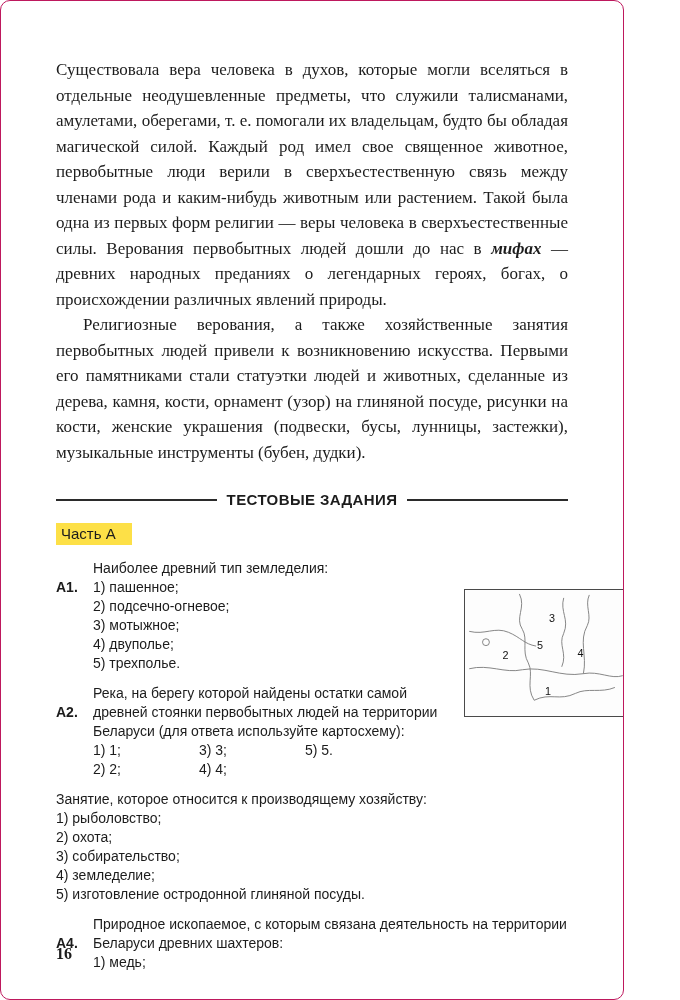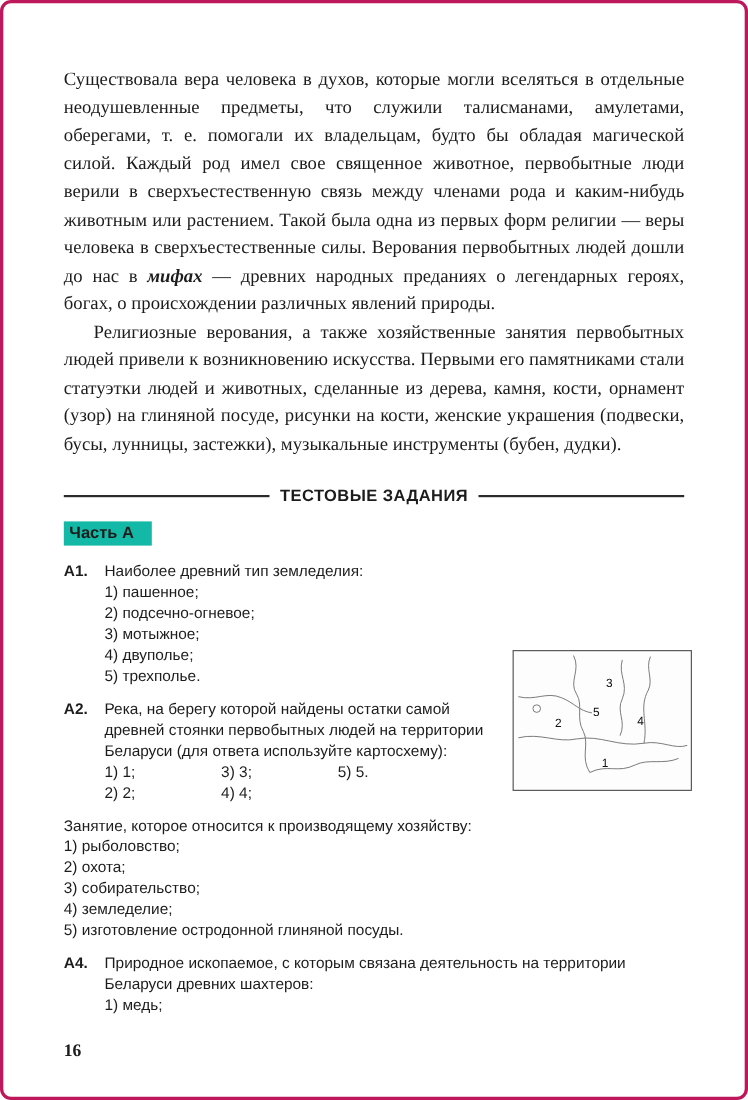--- a/index.html
+++ b/index.html
@@ -1,21 +1,21 @@
 <!DOCTYPE html>
 <html lang="ru"><head>
 <meta charset="utf-8">
 <style>
   html,body{margin:0;padding:0;background:#fff;}
   .page{
     position:relative;
-    width:680px;height:1000px;
+    width:624px;height:1000px;
     background:#ffffff;
     box-sizing:border-box;
-    border:3px solid #be185d;
+    border:1px solid #be185d;
     border-radius:10px;
     overflow:hidden;
     font-family:"Liberation Serif", serif;
     color:#1c1c1c;
   }
   .content{
     position:absolute;
     left:55px;right:55px;top:56px;
   }
   .para{
@@ -43,38 +43,39 @@
     font-weight:bold;
     font-size:15px;
     letter-spacing:0.4px;
     margin:0 10px;
     white-space:nowrap;
   }
 
   .part-label{
     display:inline-block;
     font-family:"Liberation Sans", sans-serif;
-    font-weight:bold;
+    font-weight:normal;
     font-size:15px;
-    background:#14b8a6;
+    background:#fde047;
     padding:2px 16px 3px 5px;
     margin:0 0 14px 0;
   }
 
   .question{
     display:flex;
     font-family:"Liberation Sans", sans-serif;
     font-size:14px;
     line-height:19px;
     margin-bottom:11px;
   }
   .qnum{
     font-weight:bold;
     width:37px;
     flex:none;
+    margin-top:19px;
   }
   .qbody{ flex:1; }
   .opts div{ white-space:nowrap; }
   .q-a2 .qbody{ max-width:368px; }
   .opts-grid{
     display:grid;
     grid-template-rows:repeat(2,auto);
     grid-auto-flow:column;
     justify-content:start;
   }

